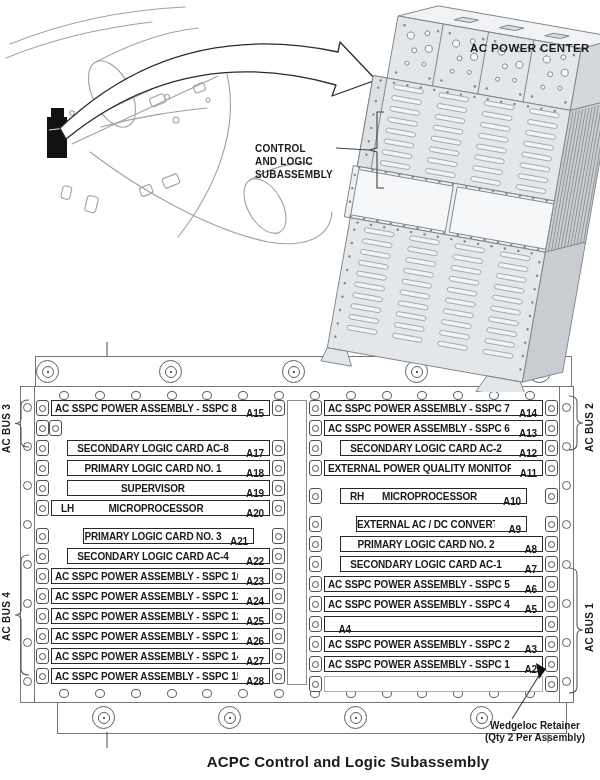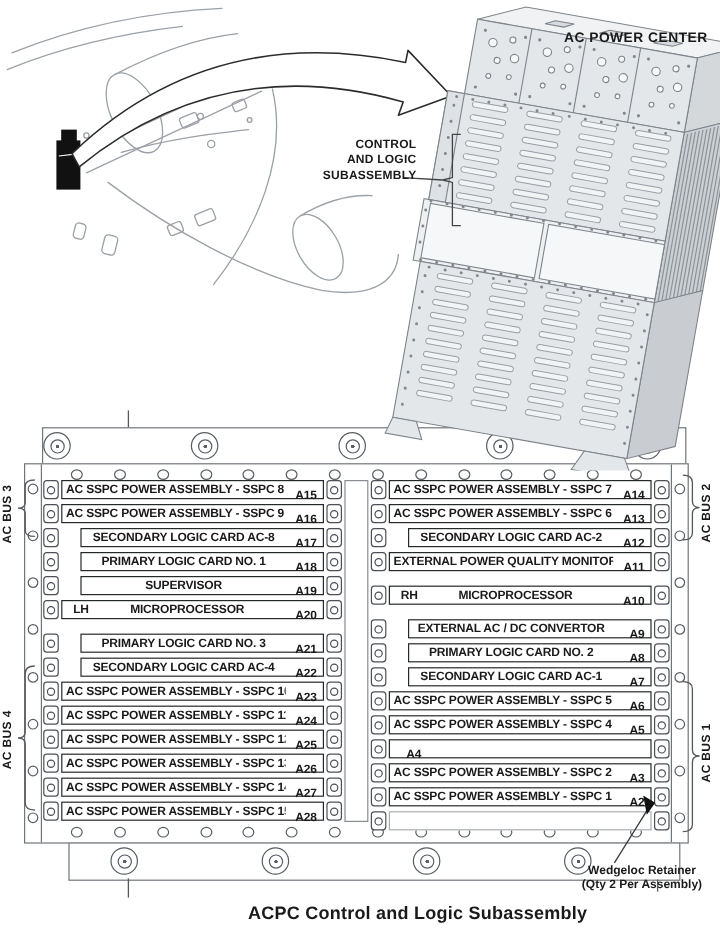--- a/index.html
+++ b/index.html
@@ -3,22 +3,22 @@
 <meta charset="utf-8">
 <style>
   html,body{margin:0;padding:0;}
   body{
     width:600px;height:780px;position:relative;background:#fff;overflow:hidden;
     font-family:"Liberation Sans","DejaVu Sans",sans-serif;color:#1a1a1a;
   }
   
   #art{position:absolute;left:0;top:0;width:600px;height:392px;z-index:5;pointer-events:none;}
   .float-label{position:absolute;z-index:6;font-weight:bold;line-height:12px;}
-  #lbl-acpc{left:470px;top:26px;font-size:11.5px;letter-spacing:.4px;}
-  #lbl-cls{left:255px;top:114px;width:92px;text-align:right;font-size:10px;line-height:13px;letter-spacing:.2px;}
+  #lbl-acpc{left:470px;top:42px;font-size:11.5px;letter-spacing:.4px;}
+  #lbl-cls{left:255px;top:142px;width:92px;text-align:left;font-size:10px;line-height:13px;letter-spacing:.2px;}
   
   #panel{position:absolute;left:0;top:355px;width:600px;height:395px;z-index:1;}
   #panel-svg{position:absolute;left:0;top:330px;width:600px;height:450px;z-index:4;pointer-events:none;}
   .top-bar{position:absolute;left:35px;top:1px;width:535px;height:30px;border:1px solid #70757a;background:#fff;}
   .bottom-bar{position:absolute;left:57px;top:347px;width:508px;height:30px;border:1px solid #70757a;background:#fff;}
   .screw{position:absolute;top:3px;width:21px;height:21px;border:1.4px solid #595e63;border-radius:50%;
          background:#fff;display:flex;align-items:center;justify-content:center;}
   .screw::before{content:"";width:10px;height:10px;border:1.4px solid #595e63;border-radius:50%;
          background:radial-gradient(circle,#595e63 0 1.4px,transparent 1.5px);}
   .frame{position:absolute;left:20px;top:31px;width:552px;height:315px;border:1px solid #70757a;background:#fff;}
@@ -27,21 +27,21 @@
   .rail.left{left:0;border-right:1px solid #70757a;}
   .rail.right{right:0;border-left:1px solid #70757a;}
   .rail-dot{width:7px;height:7px;border:1px solid #595e63;border-radius:50%;flex:none;}
   .holes-row{position:absolute;left:38px;right:38px;display:flex;justify-content:space-between;}
   .holes-row.top{top:4px;} .holes-row.bottom{bottom:4px;}
   .hole{width:8px;height:7px;border:1px solid #595e63;border-radius:50%;}
   .cols{position:absolute;left:15px;right:15px;top:13px;bottom:17px;display:flex;}
   .col{flex:1;display:flex;flex-direction:column;min-width:0;}
   .divider{width:18px;flex:none;margin:0 2px;border:1px solid #888c90;background:#fff;}
   .row{display:flex;height:16px;margin-bottom:4px;align-items:stretch;flex:none;}
-  .row.gap{margin-top:8px;}
+  .row.gap{margin-top:8px;gap:16px;}
   .clip{width:13px;flex:none;border:1.4px solid #4c5055;border-radius:3px;background:#fff;
         display:flex;align-items:center;justify-content:center;box-sizing:border-box;}
   .clip-hole{width:7px;height:7px;border:1.1px solid #4c5055;border-radius:50%;box-sizing:border-box;}
   .bar{flex:1;margin:0 2px;border:1.6px solid #26292c;background:#fff;display:flex;align-items:center;
        font-weight:bold;font-size:10px;letter-spacing:-0.15px;white-space:nowrap;min-width:0;box-sizing:border-box;}
   .row.indent .bar{margin-left:18px;}
   .row.empty .bar{border:1px solid #aaaeb2;}
   .prefix{flex:none;padding-left:9px;}
   .txt{flex:1;overflow:hidden;text-align:left;padding-left:3px;}
   .row.center .txt{text-align:center;padding-left:0;}
@@ -304,25 +304,20 @@
       <span class="ref">A15</span>
     </span>
     <span class="clip">
               <span class="clip-hole"></span>
             </span>
   </div>
           <div class="row full">
     <span class="clip">
               <span class="clip-hole"></span>
             </span>
-    <span class="bar">
-
-      <span class="txt">AC SSPC POWER ASSEMBLY - SSPC 9</span>
-      <span class="ref">A16</span>
-    </span>
     <span class="clip">
               <span class="clip-hole"></span>
             </span>
   </div>
           <div class="row indent center">
     <span class="clip">
               <span class="clip-hole"></span>
             </span>
     <span class="bar">
 

